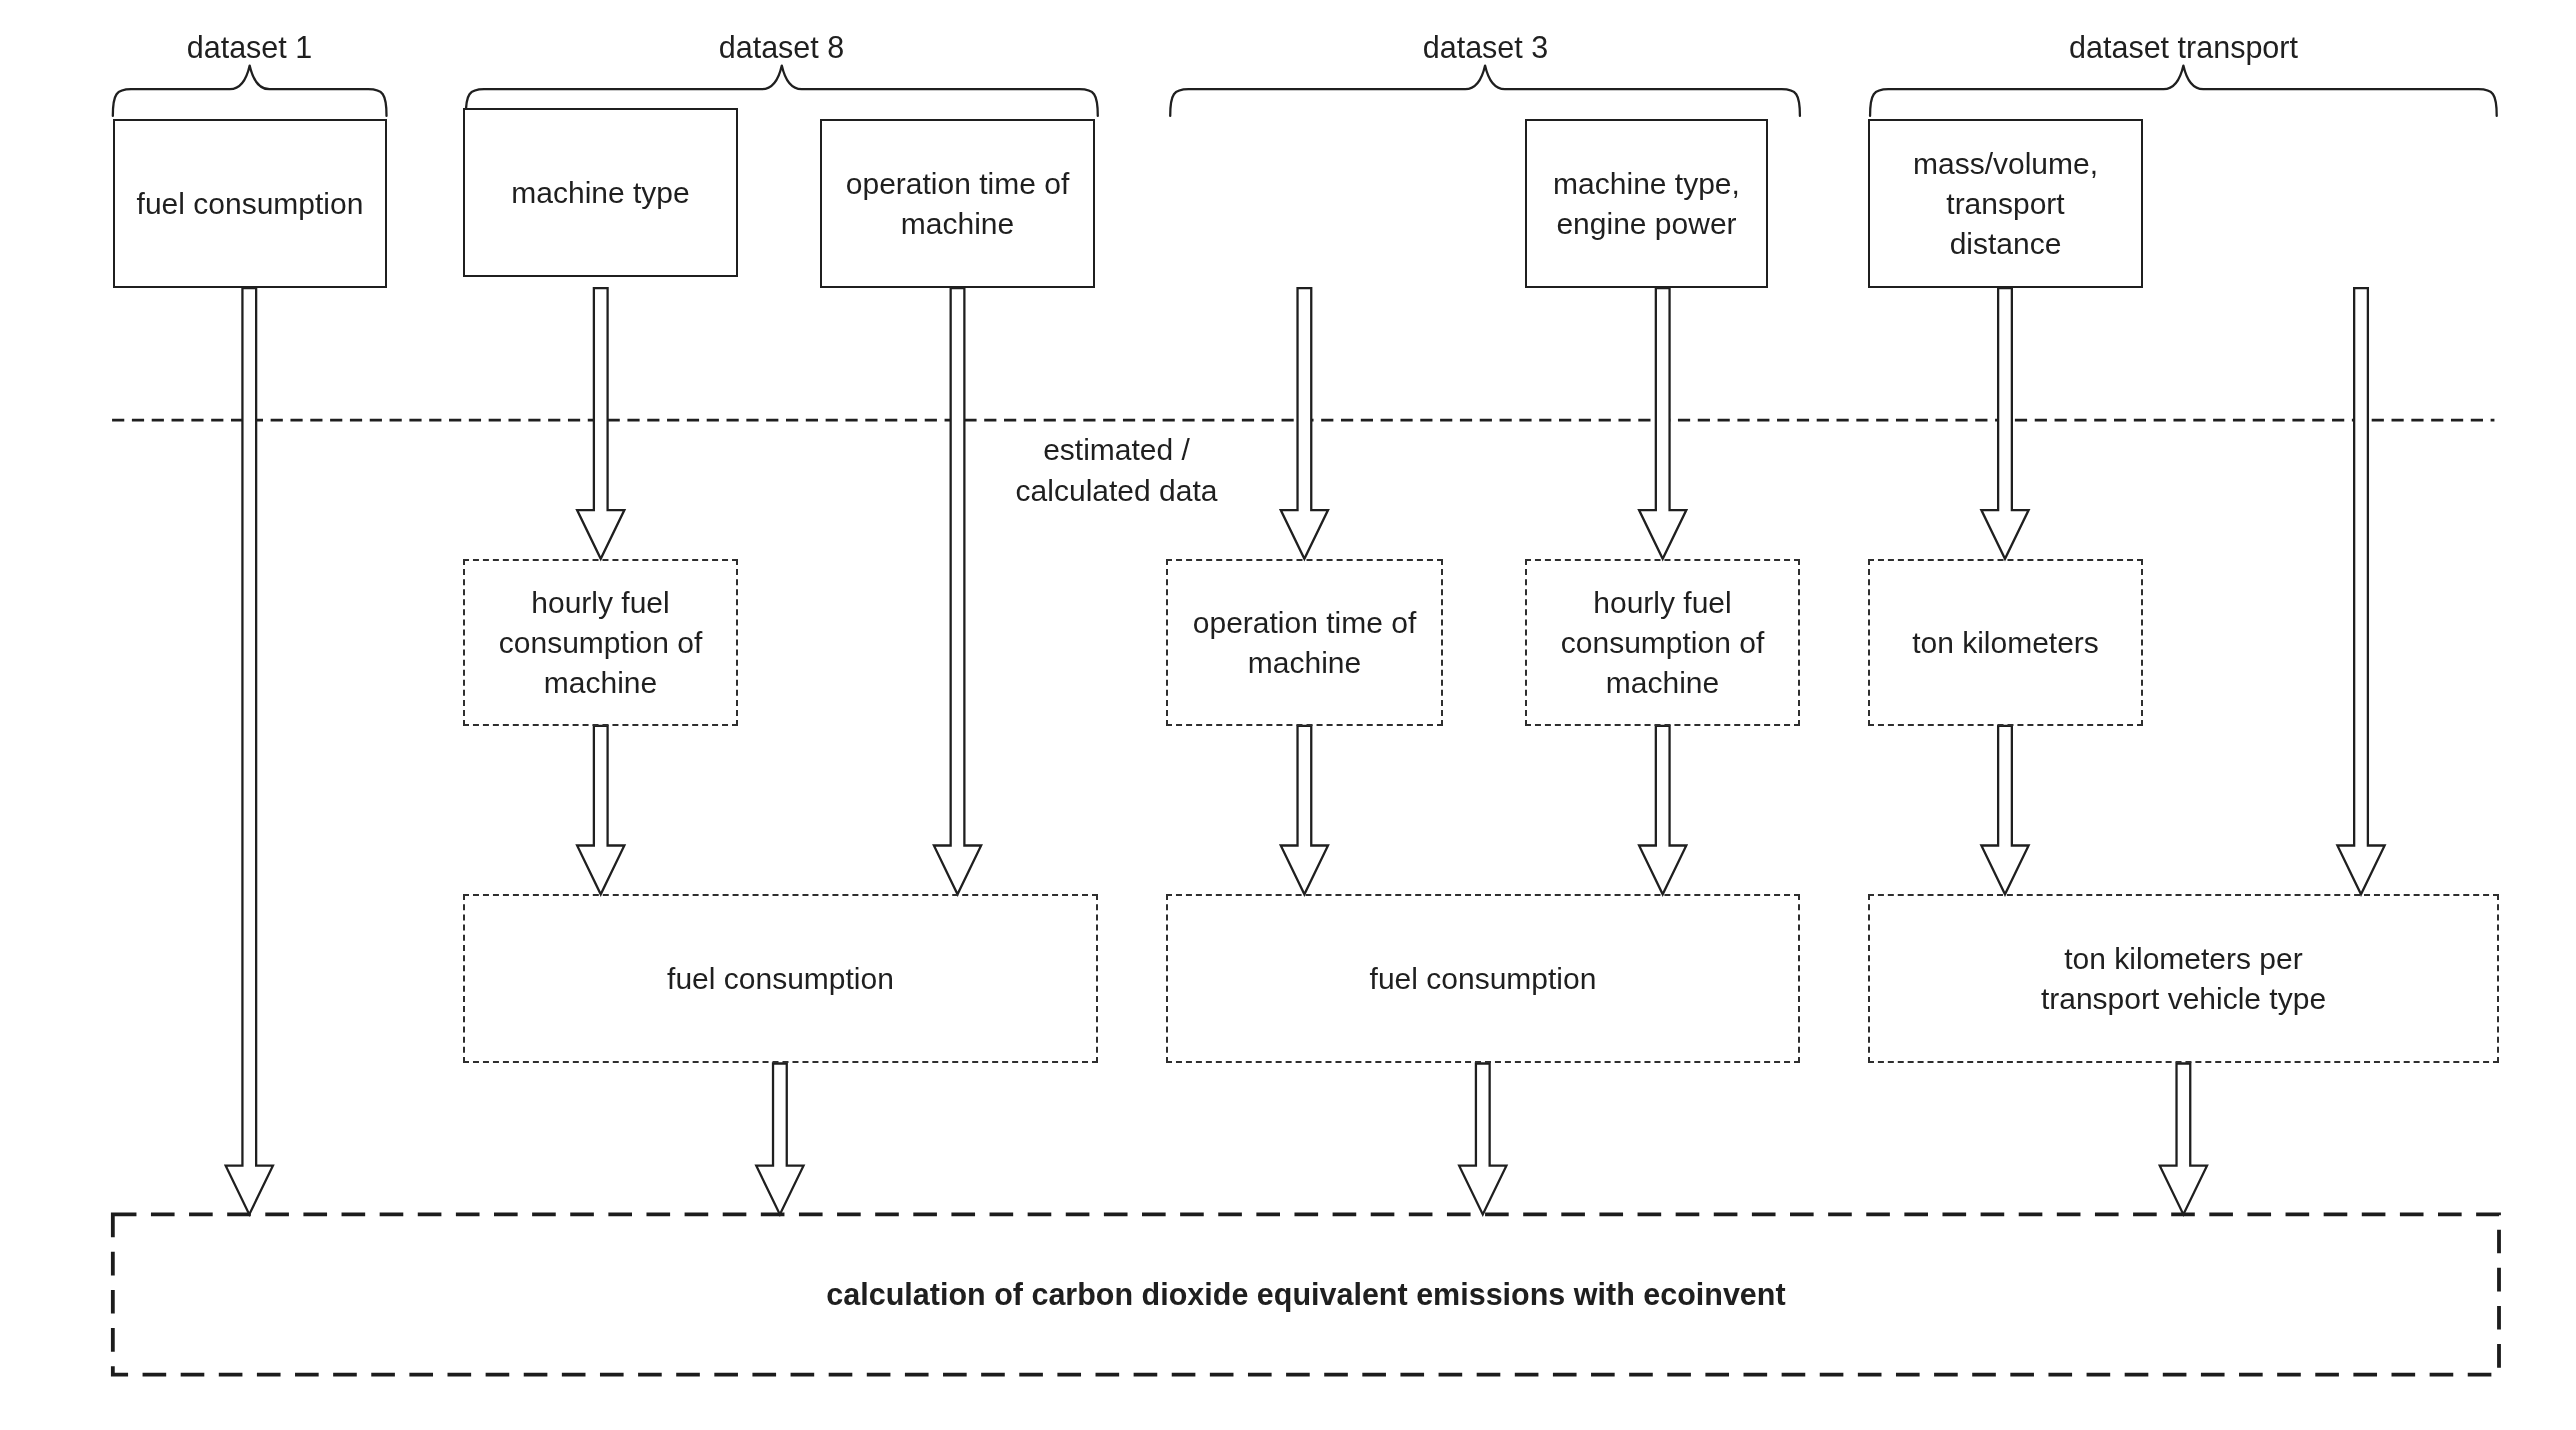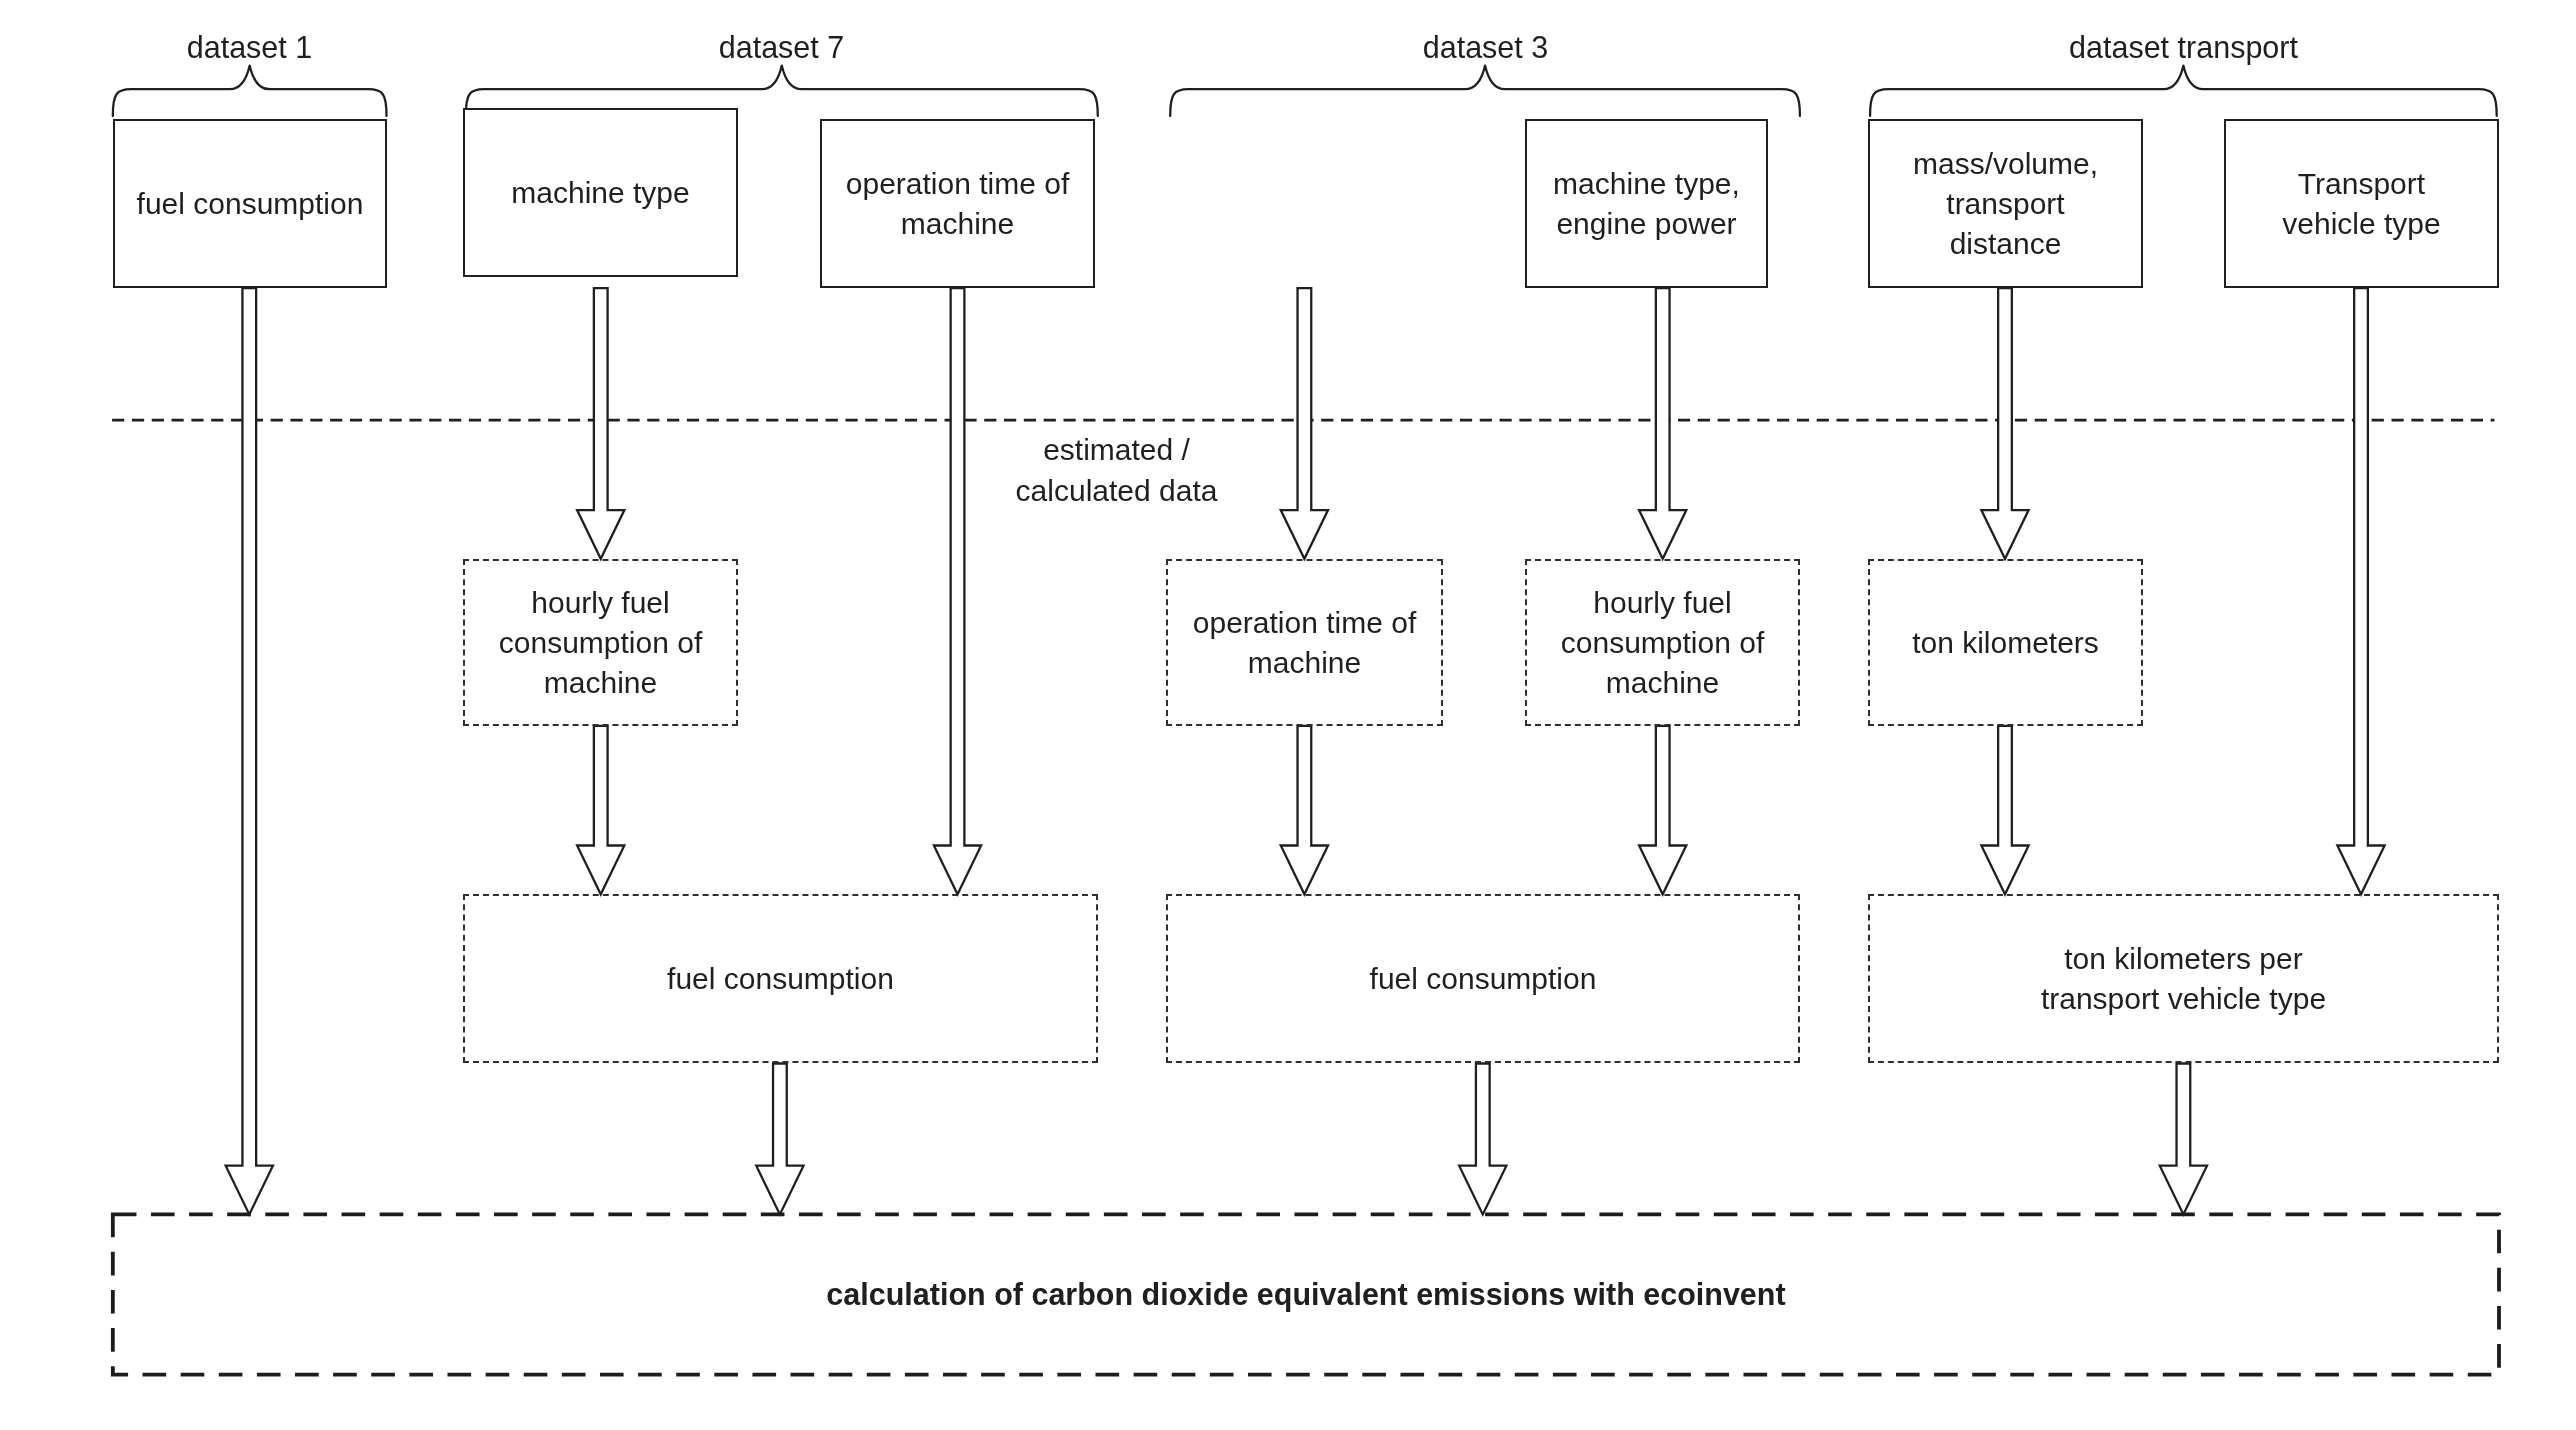--- a/index.html
+++ b/index.html
@@ -104,41 +104,38 @@
     <path class="arrow" d="M 2172 378 L 2172 669 L 2150 669 L 2181 733 L 2212 669 L 2190 669 L 2190 378 Z"></path>
     <path class="arrow" d="M 2172 952 L 2172 1109 L 2150 1109 L 2181 1173 L 2212 1109 L 2190 1109 L 2190 952 Z"></path>
     <path class="arrow" d="M 1936 1395 L 1936 1529 L 1914 1529 L 1945 1593 L 1976 1529 L 1954 1529 L 1954 1395 Z"></path>
     <path class="arrow" d="M 2621 378 L 2621 669 L 2599 669 L 2630 733 L 2661 669 L 2639 669 L 2639 378 Z"></path>
     <path class="arrow" d="M 2621 952 L 2621 1109 L 2599 1109 L 2630 1173 L 2661 1109 L 2639 1109 L 2639 952 Z"></path>
     <path class="arrow" d="M 3088 378 L 3088 1109 L 3066 1109 L 3097 1173 L 3128 1109 L 3106 1109 L 3106 378 Z"></path>
     <path class="arrow" d="M 2855 1395 L 2855 1529 L 2833 1529 L 2864 1593 L 2895 1529 L 2873 1529 L 2873 1395 Z"></path>
   </svg>
 
   <div class="group-label" style="left:97px;top:29px;width:305px;">dataset 1</div>
-  <div class="group-label" style="left:629px;top:29px;width:305px;">dataset 7</div>
+  <div class="group-label" style="left:629px;top:29px;width:305px;">dataset 8</div>
   <div class="group-label" style="left:1333px;top:29px;width:305px;">dataset 3</div>
   <div class="group-label" style="left:2031px;top:29px;width:305px;">dataset transport</div>
 
   <div class="box solid" style="left:113px;top:119px;width:274px;height:169px;padding:0 6.1px;">
     <span>fuel consumption</span>
   </div>
   <div class="box solid" style="left:463px;top:108px;width:275px;height:169px;padding:0 6.1px;">
     <span>machine type</span>
   </div>
   <div class="box solid" style="left:820px;top:119px;width:275px;height:169px;padding:0 21.3px;">
     <span>operation time of machine</span>
   </div>
   <div class="box solid" style="left:1525px;top:119px;width:243px;height:169px;padding:0 6.9px;">
     <span>machine type, engine power</span>
   </div>
   <div class="box solid" style="left:1868px;top:119px;width:275px;height:169px;padding:0 38px;">
     <span>mass/volume, transport distance</span>
-  </div>
-  <div class="box solid" style="left:2224px;top:119px;width:275px;height:169px;padding:0 27.4px;">
-    <span>Transport vehicle type</span>
   </div>
 
   <div class="divider-label" style="left:888px;top:429px;width:457px;">estimated /
 calculated data</div>
 
   <div class="box dashed" style="left:463px;top:559px;width:275px;height:167px;padding:0 6.9px;">
     <span>hourly fuel consumption of machine</span>
   </div>
   <div class="box dashed" style="left:1166px;top:559px;width:277px;height:167px;padding:0 1.5px;">
     <span>operation time of machine</span>

